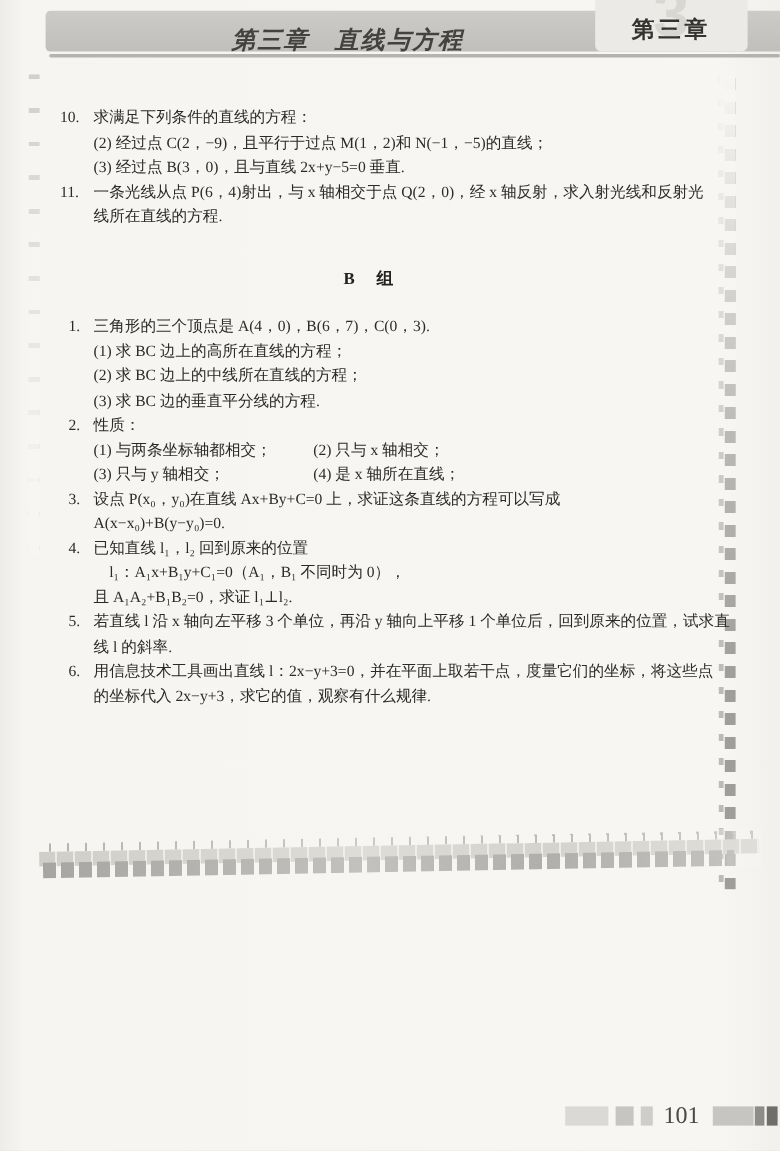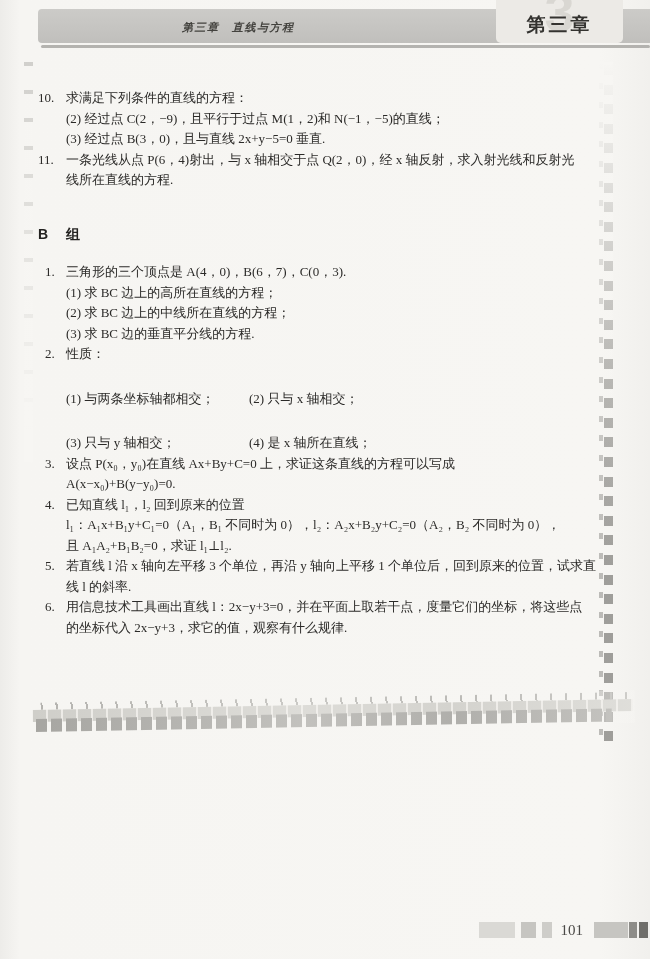--- a/index.html
+++ b/index.html
@@ -14,22 +14,22 @@
   .header-bar {
     position:absolute; left:38px; top:9px; right:0; height:34px;
     background:linear-gradient(#cccbc8,#c0bfbc);
     border-radius:4px 0 0 4px;
   }
   .header-underline {
     position:absolute; left:41px; top:45px; right:0; height:3px;
     background:#a8a7a3; opacity:.85; border-radius:2px;
   }
   .running-title {
-    position:absolute; left:182px; top:20px;
-    font-style:italic; font-weight:bold; font-size:11px;
+    position:absolute; left:193px; top:20px;
+    font-style:italic; font-weight:bold; font-size:20px;
     letter-spacing:1.5px; color:#43423e; white-space:nowrap;
   }
   .chapter-tab {
     position:absolute; left:496px; top:0; width:127px; height:43px;
     background:#eceae6; border-radius:0 0 5px 5px; overflow:hidden;
   }
   .chapter-watermark {
     position:absolute; left:50%; top:-15px; transform:translateX(-50%);
     font-family:"Liberation Sans","DejaVu Sans",sans-serif;
     font-size:54px; font-weight:bold; color:#d9d7d2; line-height:1;
@@ -51,35 +51,35 @@
   .right-edge { position:absolute; left:599px; top:62px; width:14px; height:676px; }
   .re-a { position:absolute; left:0; top:1px; width:4px; height:100%;
     background:repeating-linear-gradient(to bottom, rgba(130,129,125,.5) 0 6px, transparent 6px 19.6px); }
   .re-b { position:absolute; left:5px; top:3px; width:9px; height:100%;
     background:repeating-linear-gradient(to bottom, rgba(125,124,120,.72) 0 10px, transparent 10px 19.6px); }
   .right-edge::after { content:""; position:absolute; inset:0;
     background:linear-gradient(to bottom, #f7f6f3 0%, rgba(247,246,243,.78) 15%, rgba(247,246,243,.3) 45%, rgba(247,246,243,0) 75%); }
 
   
   .content {
-    position:absolute; left:38px; top:88px; width:546px;
+    position:absolute; left:50px; top:88px; width:546px;
     font-size:13px; line-height:20.5px;
   }
   .prob { display:flex; }
   .pnum { flex:none; width:28px; }
   .grpB .pnum { box-sizing:border-box; padding-left:7px; }
   .pbody { flex:1; min-width:0; }
   .pline { white-space:nowrap; }
-  .pair { display:grid; grid-template-columns:183px 1fr; white-space:nowrap;margin-top:24px; }
+  .pair { display:grid; grid-template-columns:183px 1fr; white-space:nowrap; }
   .eq { text-align:left; padding-right:80px; white-space:nowrap; }
-  .lrow { display:flex; white-space:nowrap; }
+  .lrow { display:flex; gap:18px; white-space:nowrap;margin-left:13px; }
   .section-title {
-    font-weight:bold; font-size:14px; letter-spacing:2px;
+    text-align:center; font-weight:bold; font-size:14px; letter-spacing:2px;
     margin:33px 30px 18px 0; color:#232220;
-    font-family:Liberation Sans, sans-serif;
+    font-family:Liberation Serif, serif;
   }
 
   
   .bottom-strip {
     position:absolute; left:33px; top:703px; width:600px;
     transform:rotate(-1.05deg); transform-origin:left bottom;
   }
   .strip-ticks { height:7px; margin-left:8px;
     background:repeating-linear-gradient(to right,#b3b2ae 0 2px, transparent 2px 15px); }
   .strip-light { height:12px;
@@ -91,21 +91,21 @@
 
   
   .footer {
     position:absolute; top:921px; right:2px; height:17px;
     display:flex; align-items:center;
   }
   .fb { height:16px; flex:none; }
   .fb1 { width:36px; background:#dad9d5; margin-right:6px; }
   .fb2 { width:15px; background:#c6c5c1; margin-right:6px; }
   .fb3 { width:10px; background:#cecdc9; margin-right:9px; }
-  .pageno { font-size:15px; color:#4a4946; margin-right:11px; line-height:16px; }
+  .pageno { font-size:20px; color:#4a4946; margin-right:11px; line-height:16px; }
   .fb4 { width:34px; background:#c6c5c1; margin-right:1px; }
   .fb5 { width:8px;  background:#8d8c88; margin-right:2px; }
   .fb6 { width:9px;  background:#6f6e6a; }
 </style>
 </head>
 <body>
 
 <div class="page">
 
   <div class="header-bar"></div>
@@ -175,21 +175,20 @@
         <div class="eq">A(x−x₀)+B(y−y₀)=0.</div>
       </div>
     </div>
 
     <div class="prob grpB">
       <span class="pnum">4.</span>
       <div class="pbody">
         <div class="pline">已知直线 l₁，l₂ 回到原来的位置</div>
         <div class="lrow">
           <span>l₁：A₁x+B₁y+C₁=0（A₁，B₁ 不同时为 0），</span>
-          <span>l₂：A₂x+B₂y+C₂=0（A₂，B₂ 不同时为 0），</span>
         </div>
         <div class="pline">且 A₁A₂+B₁B₂=0，求证 l₁⊥l₂.</div>
       </div>
     </div>
 
     <div class="prob grpB">
       <span class="pnum">5.</span>
       <div class="pbody">
         <div class="pline">若直线 l 沿 x 轴向左平移 3 个单位，再沿 y 轴向上平移 1 个单位后，回到原来的位置，试求直</div>
         <div class="pline">线 l 的斜率.</div>

